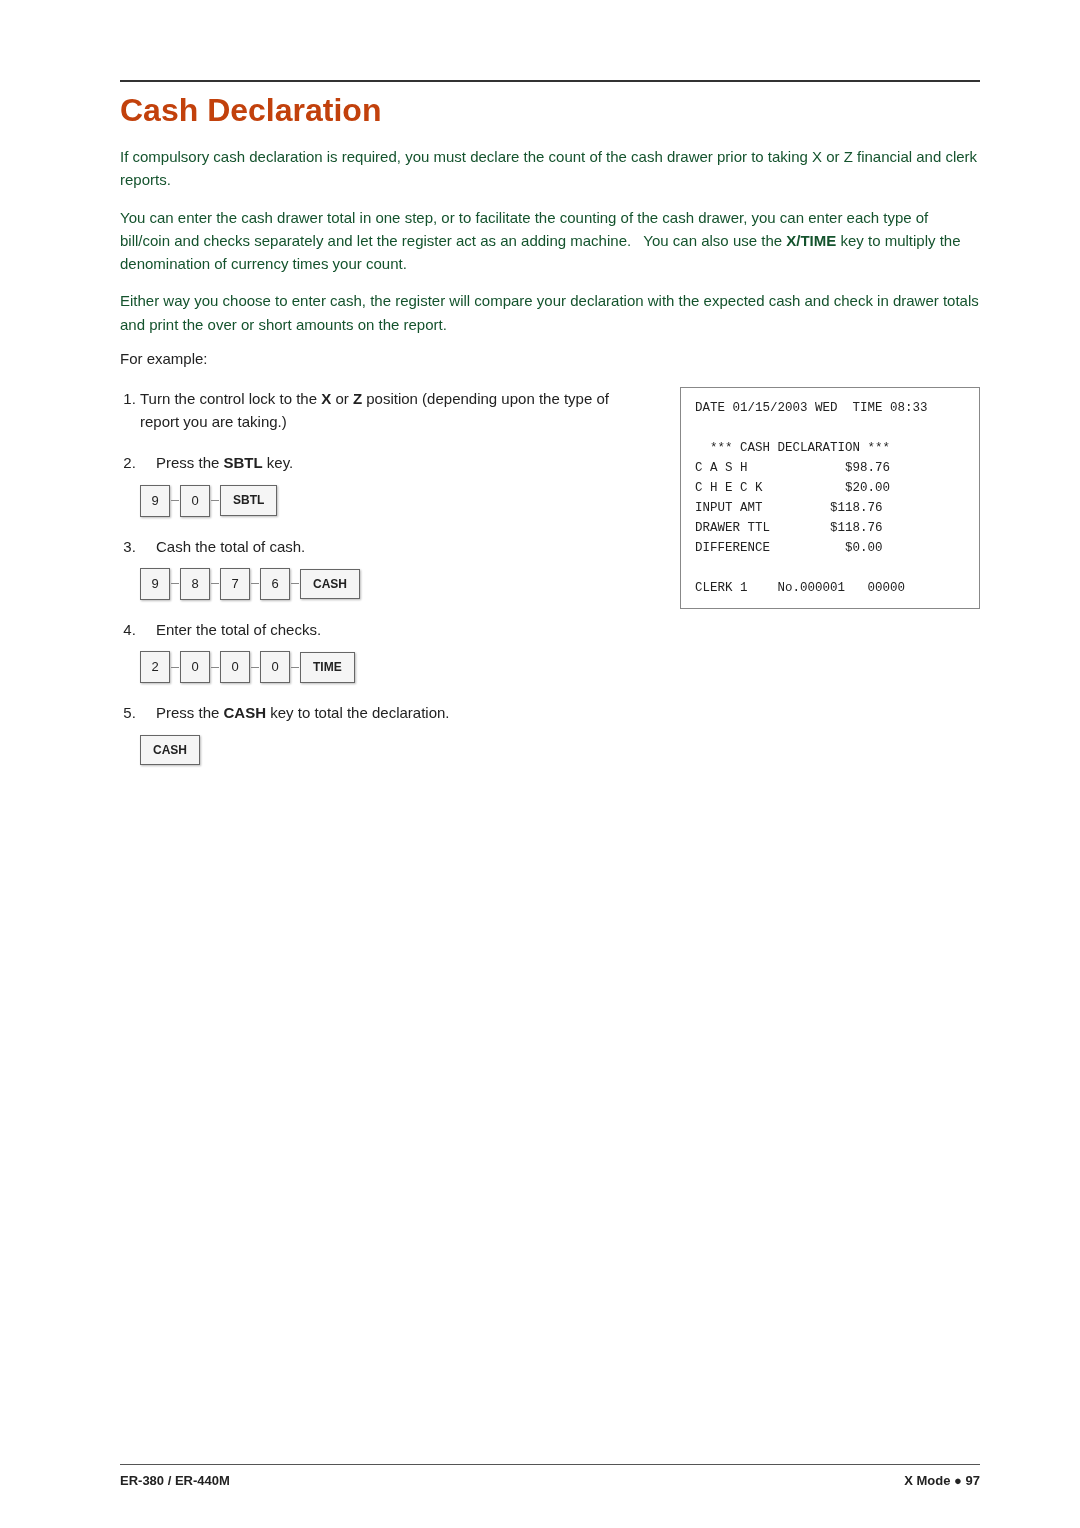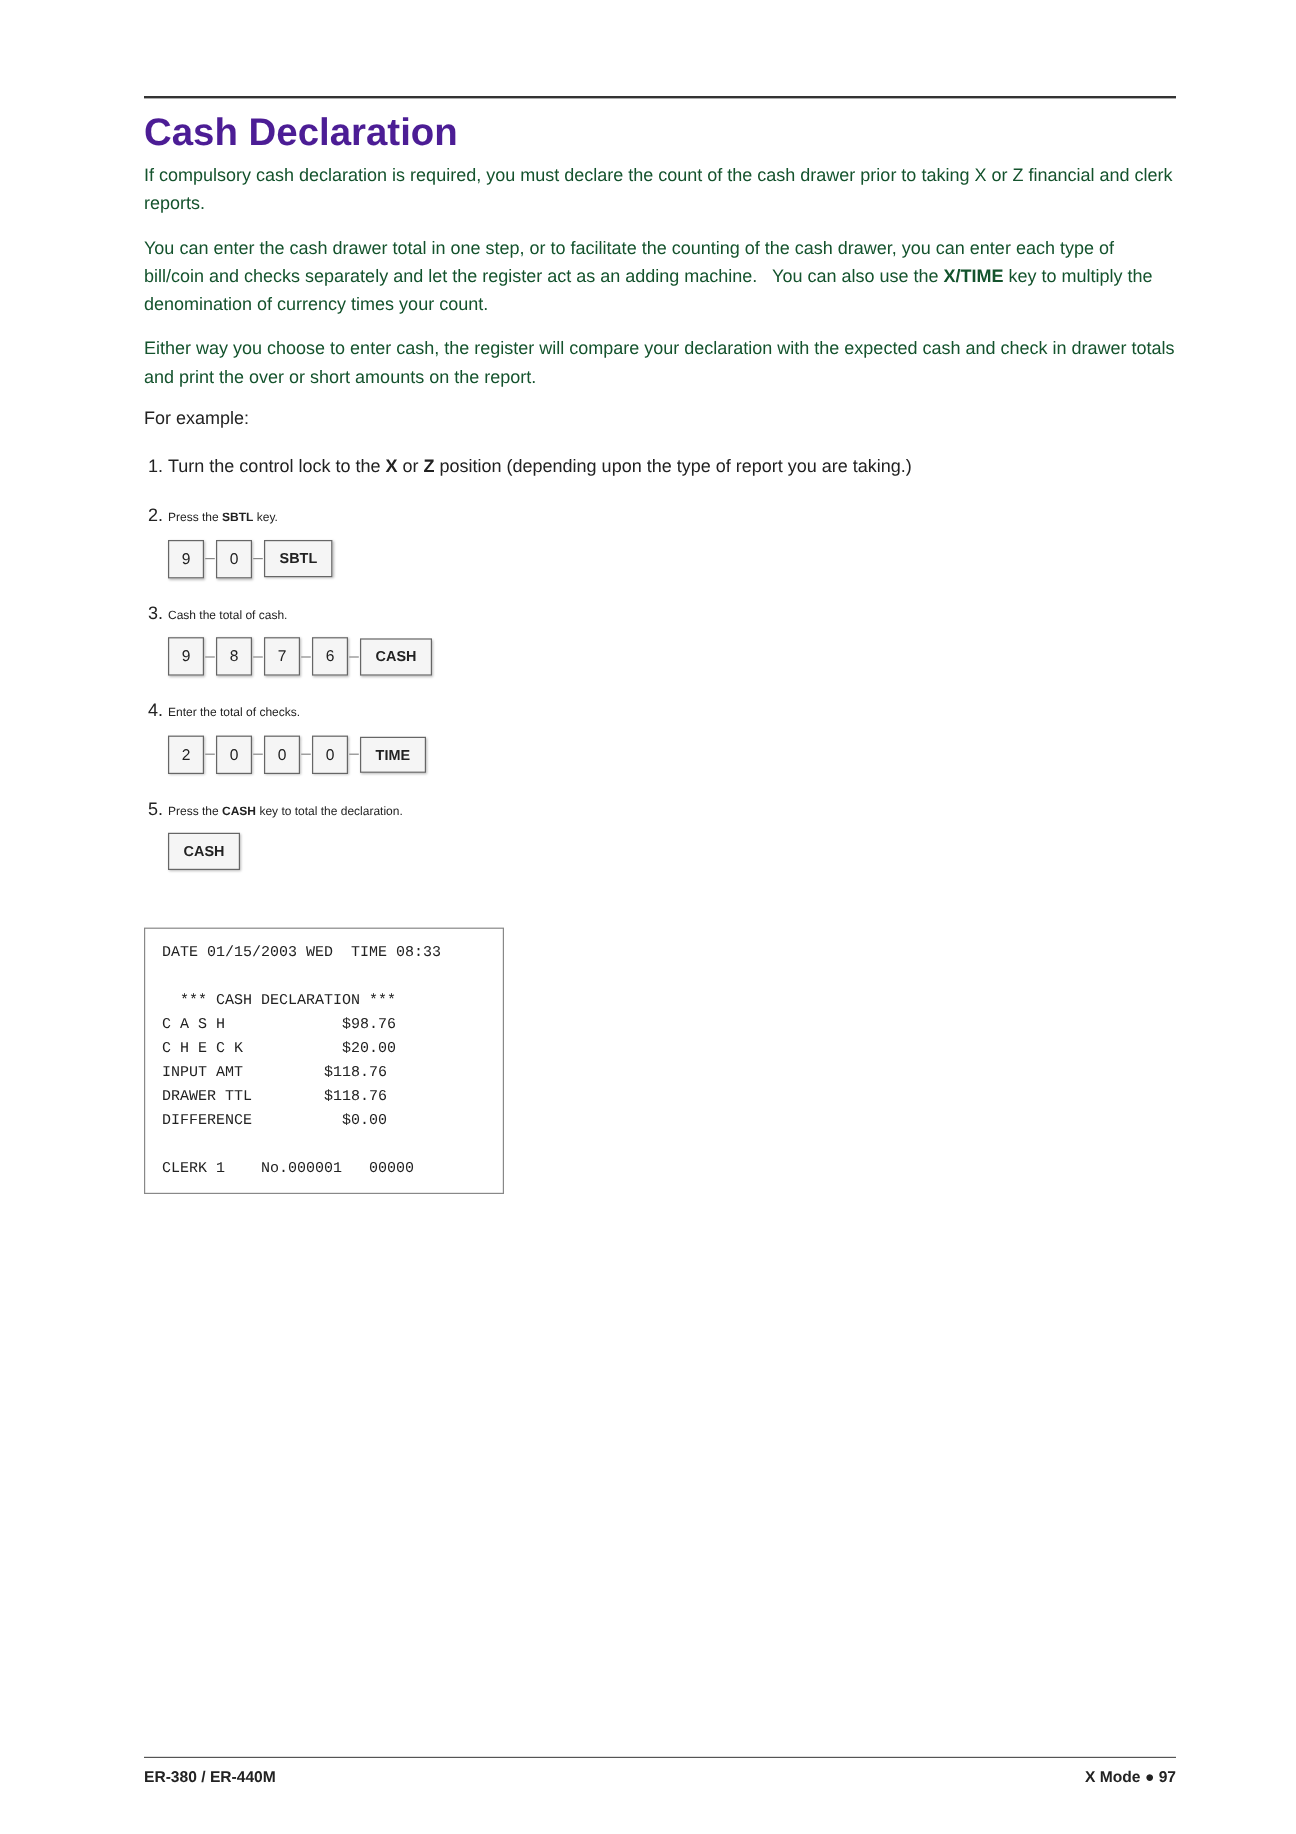--- a/index.html
+++ b/index.html
@@ -21,42 +21,41 @@
     }
 
     .top-border {
       border-top: 2px solid #333;
       margin-bottom: 10px;
     }
 
     h1 {
       font-size: 32px;
       font-weight: bold;
-      margin-bottom: 6px;
-      color: #4c1d95;
+      margin-bottom: 16px;
+      color: #c2410c;
     }
 
     .body-text {
       font-size: 15px;
       line-height: 1.55;
       margin-bottom: 14px;
       color: #14532d;
     }
 
     .for-example {
       font-size: 15px;
       margin-bottom: 20px;
     }
 
     .content-area {
       display: flex;
       gap: 30px;
       align-items: flex-start;
       margin-top: 10px;
-      flex-direction: column;
     }
 
     .steps-col {
       flex: 1;
     }
 
     .receipt-col {
       width: 300px;
       flex-shrink: 0;
       border-radius: 15px;
@@ -110,22 +109,23 @@
     }
 
     .key-wide {
       padding: 5px 12px;
       font-size: 12px;
       font-weight: bold;
       font-family: Arial, sans-serif;
     }
 
     .step-label {
-      font-size: 10px;
+      font-size: 15px;
       margin-bottom: 6px;
+      margin-left: 16px;
     }
 
     .footer {
       position: absolute;
       bottom: 40px;
       left: 120px;
       right: 100px;
       display: flex;
       justify-content: space-between;
       align-items: center;

